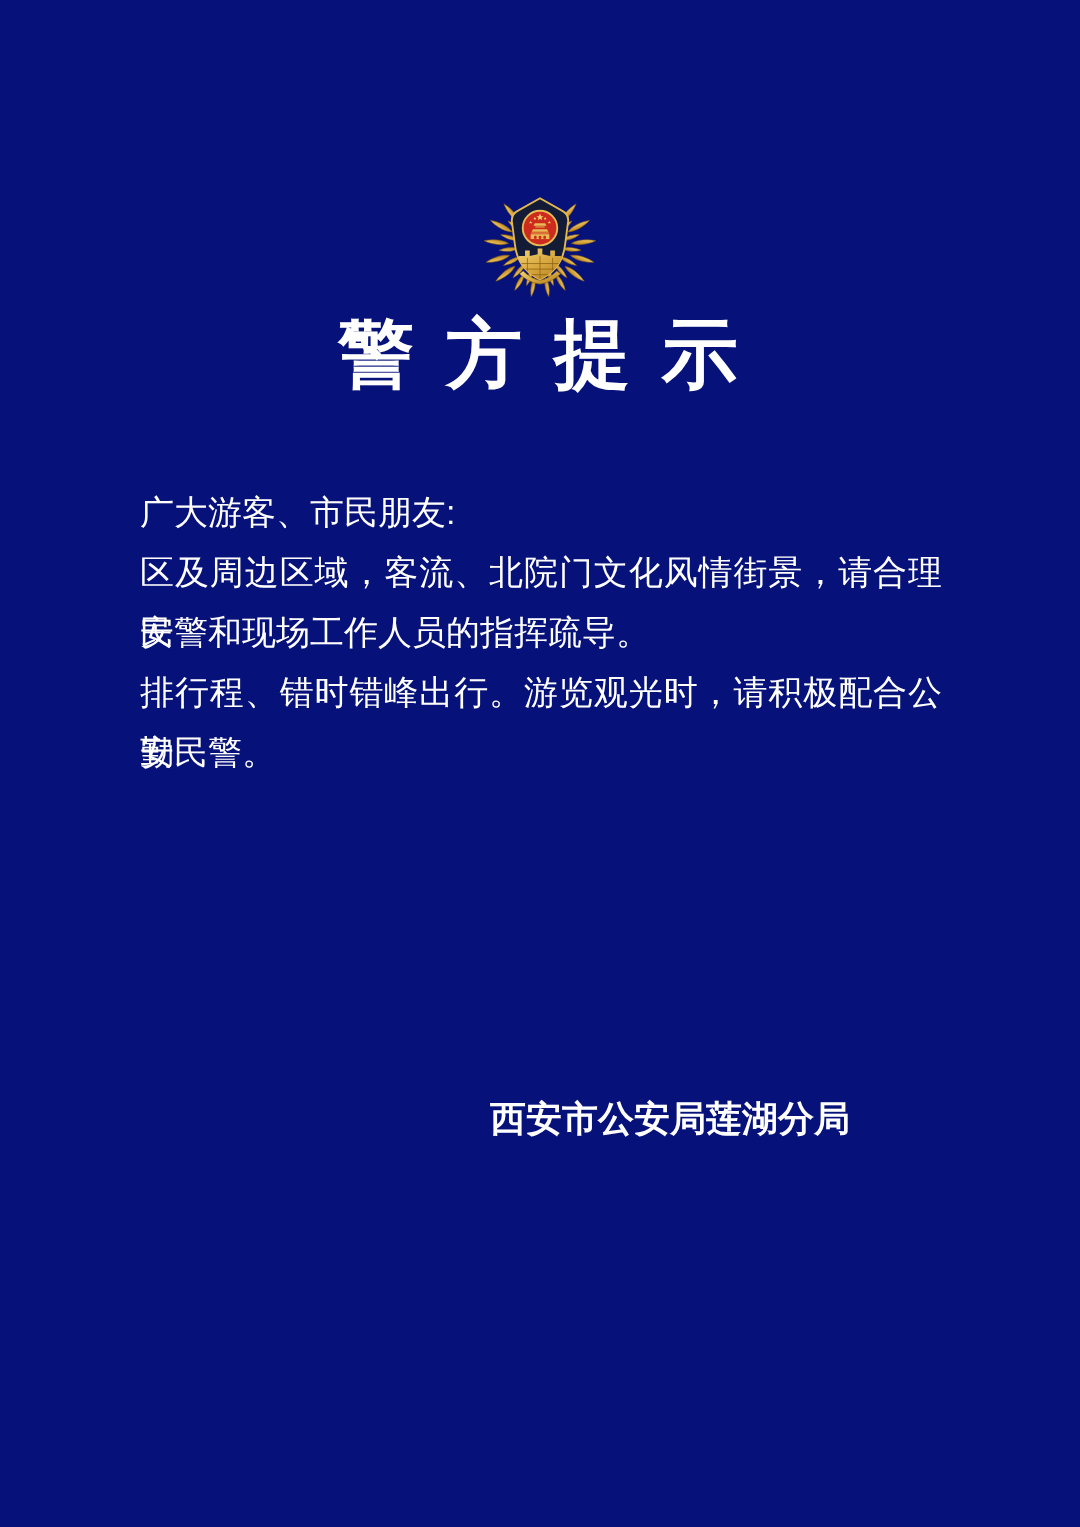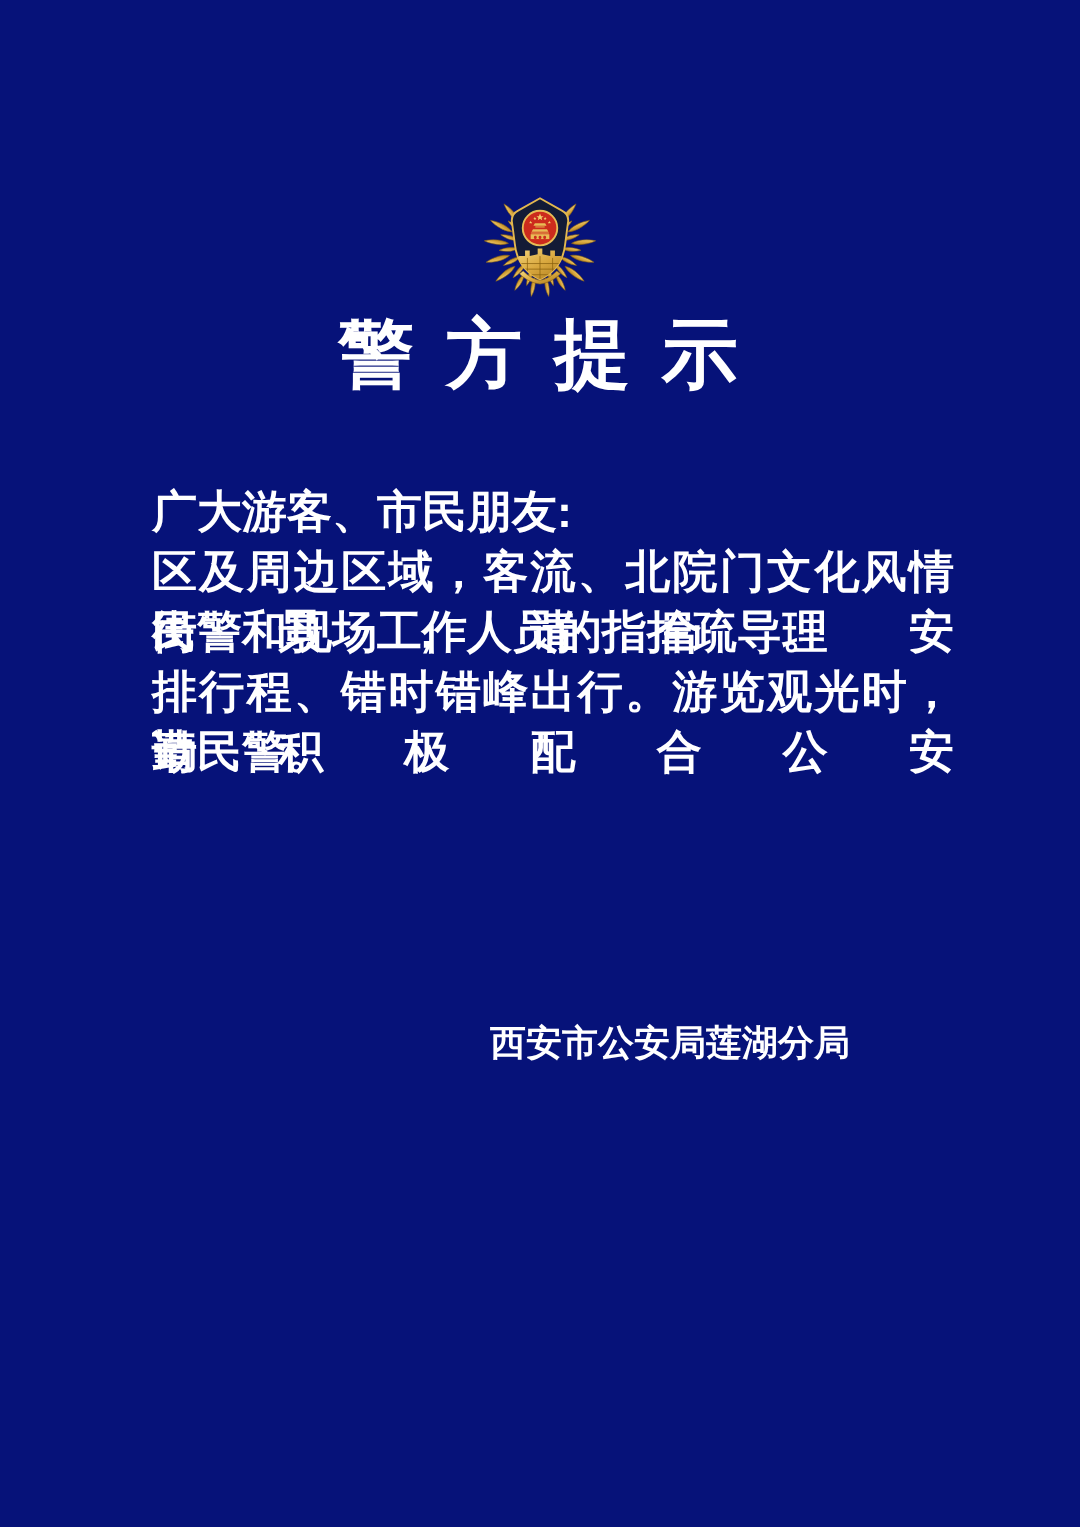--- a/index.html
+++ b/index.html
@@ -20,28 +20,28 @@
     text-align:center;
     font-family:"Liberation Serif","DejaVu Serif",serif;
     font-weight:bold;
     font-size:76px;
     line-height:92px;
     letter-spacing:0.42em;
     text-indent:0.42em;
     white-space:nowrap;
   }
   .body-text {
-    position:absolute; top:482px; left:152px; width:802px;
-    font-size:45px; font-weight:bold; line-height:60px;
+    position:absolute; top:482px; left:140px; width:802px;
+    font-size:34px; font-weight:normal; line-height:60px;
   }
   .line { height:60px; white-space:nowrap; overflow:visible; }
   .line.j { text-align:justify; text-align-last:justify; white-space:normal; }
   .line.indent { text-indent:2em; }
   .signature {
-    position:absolute; top:1020px; left:340px; width:660px;
+    position:absolute; top:1096px; left:340px; width:660px;
     text-align:center; font-weight:bold; font-size:36px; line-height:46px;
   }
   .signature .date-line { margin-top:36px; }
 </style>
 </head>
 <body>
 
 <div class="page">
 
   <div class="emblem">

